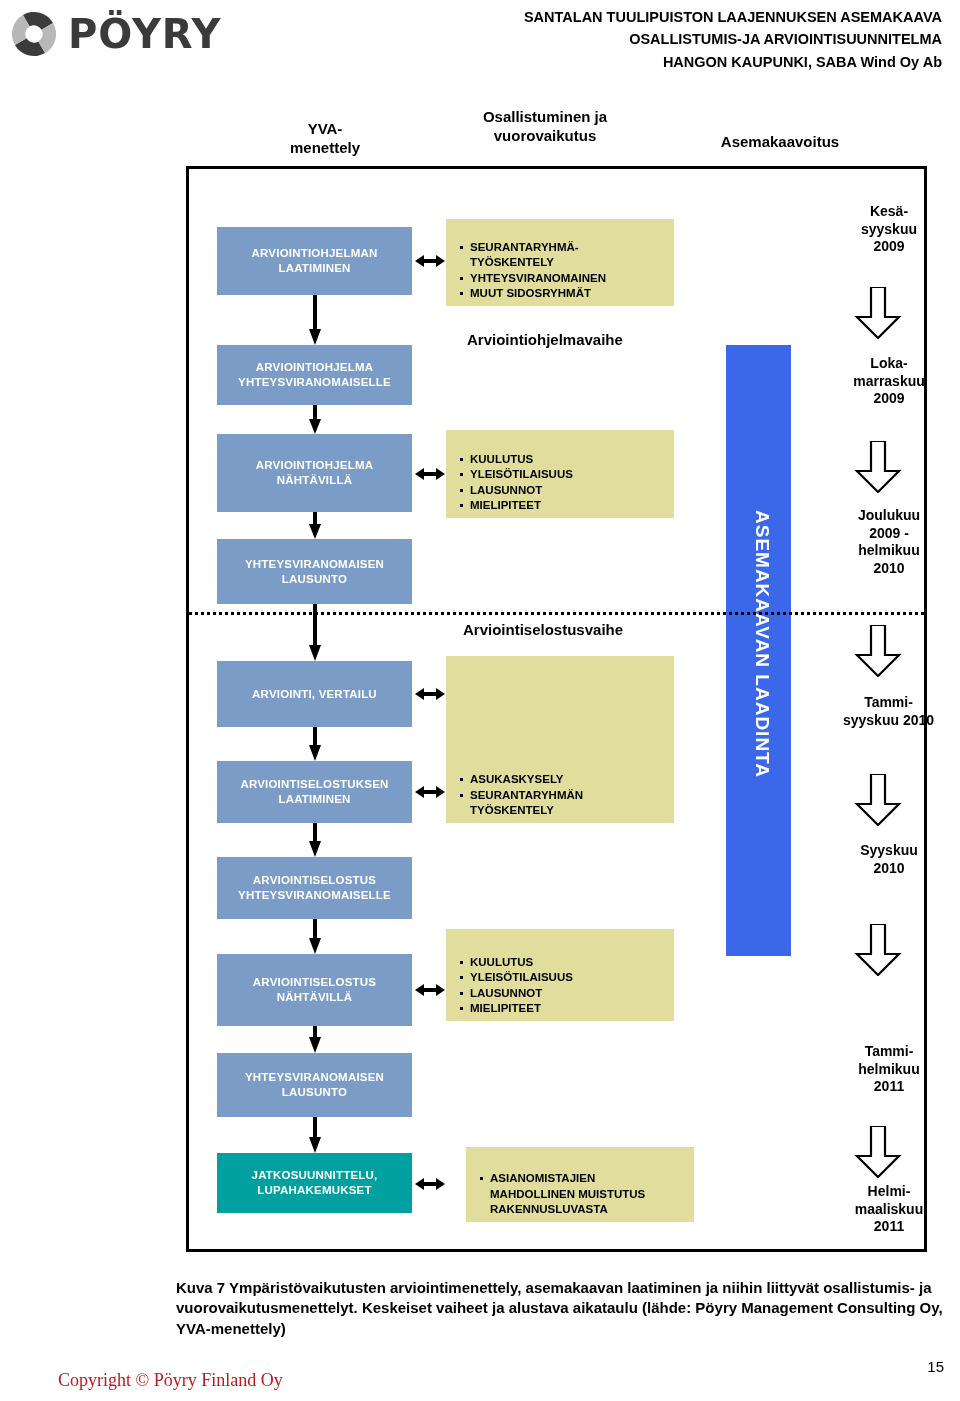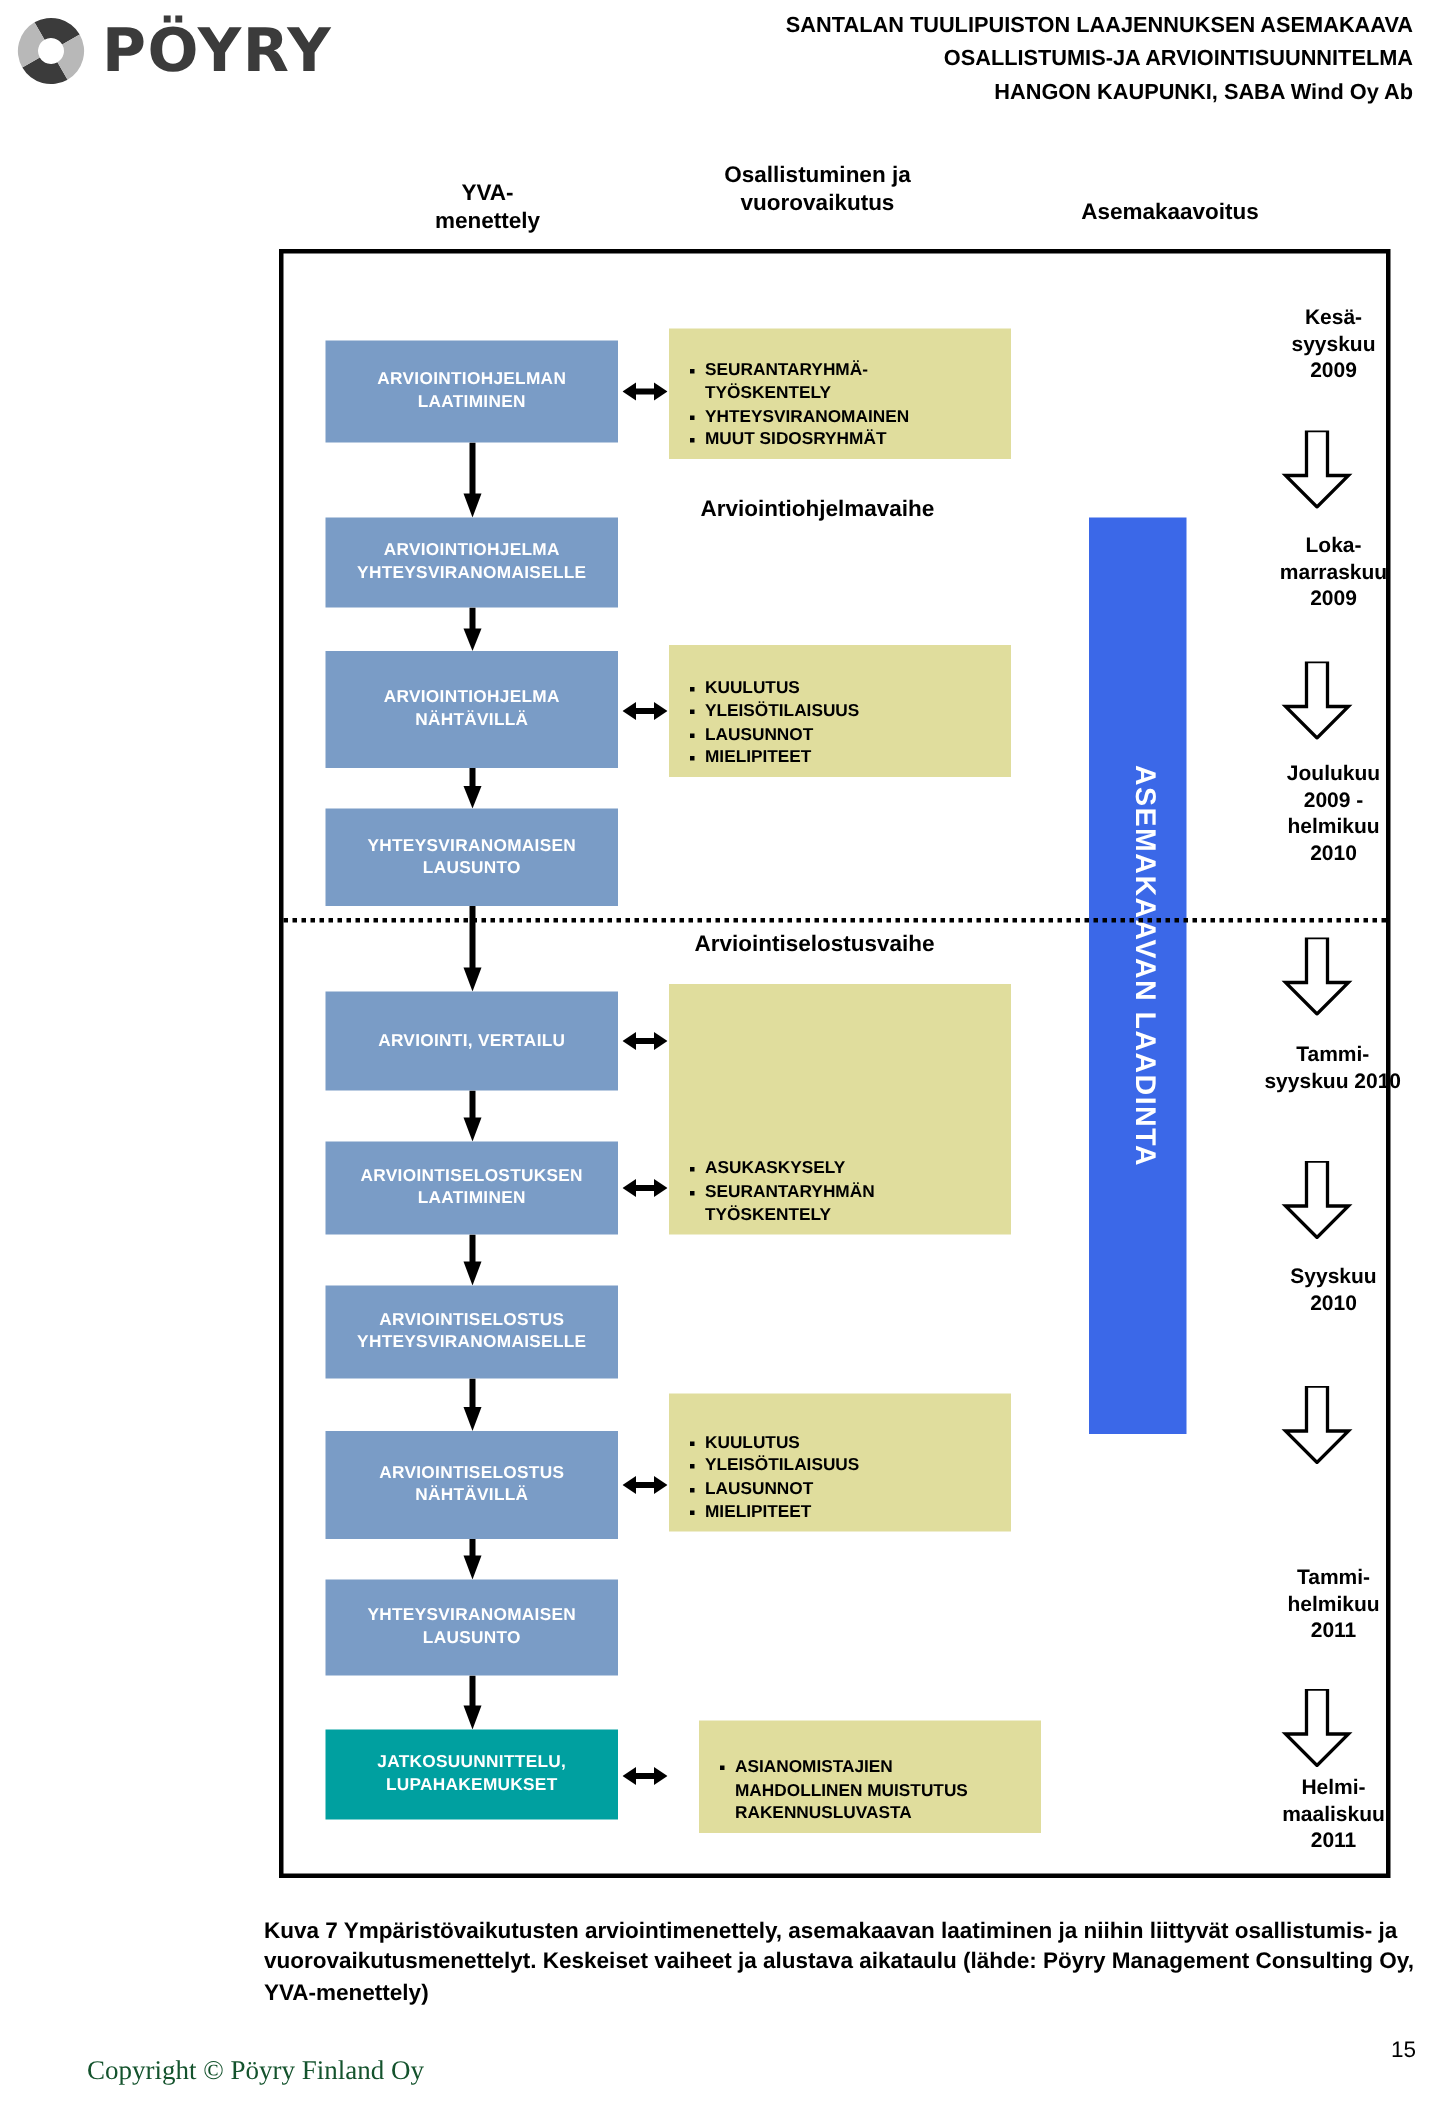--- a/index.html
+++ b/index.html
@@ -65,21 +65,21 @@
   .h-arrow{position:absolute;}
   .big-arrow{position:absolute;}
 
   
   .date-text{position:absolute;font-size:14px;font-weight:bold;text-align:center;
              line-height:1.25;color:#000;}
 
   
   #caption{position:absolute;left:176px;top:1278px;width:780px;
            font-size:15px;font-weight:bold;line-height:1.35;color:#000;}
-  #footer-copy{position:absolute;left:58px;top:1370px;font-size:18px;color:#14532d;
+  #footer-copy{position:absolute;left:58px;top:1370px;font-size:18px;color:#b91c1c;
                font-family:"Liberation Serif", serif;}
   #footer-page{position:absolute;right:16px;top:1358px;font-size:15px;color:#000;}
 </style>
 </head>
 <body>
 
 <div id="header">
 
   <div id="logo-wrap">
     <svg id="logo-mark" viewBox="0 0 100 100">

